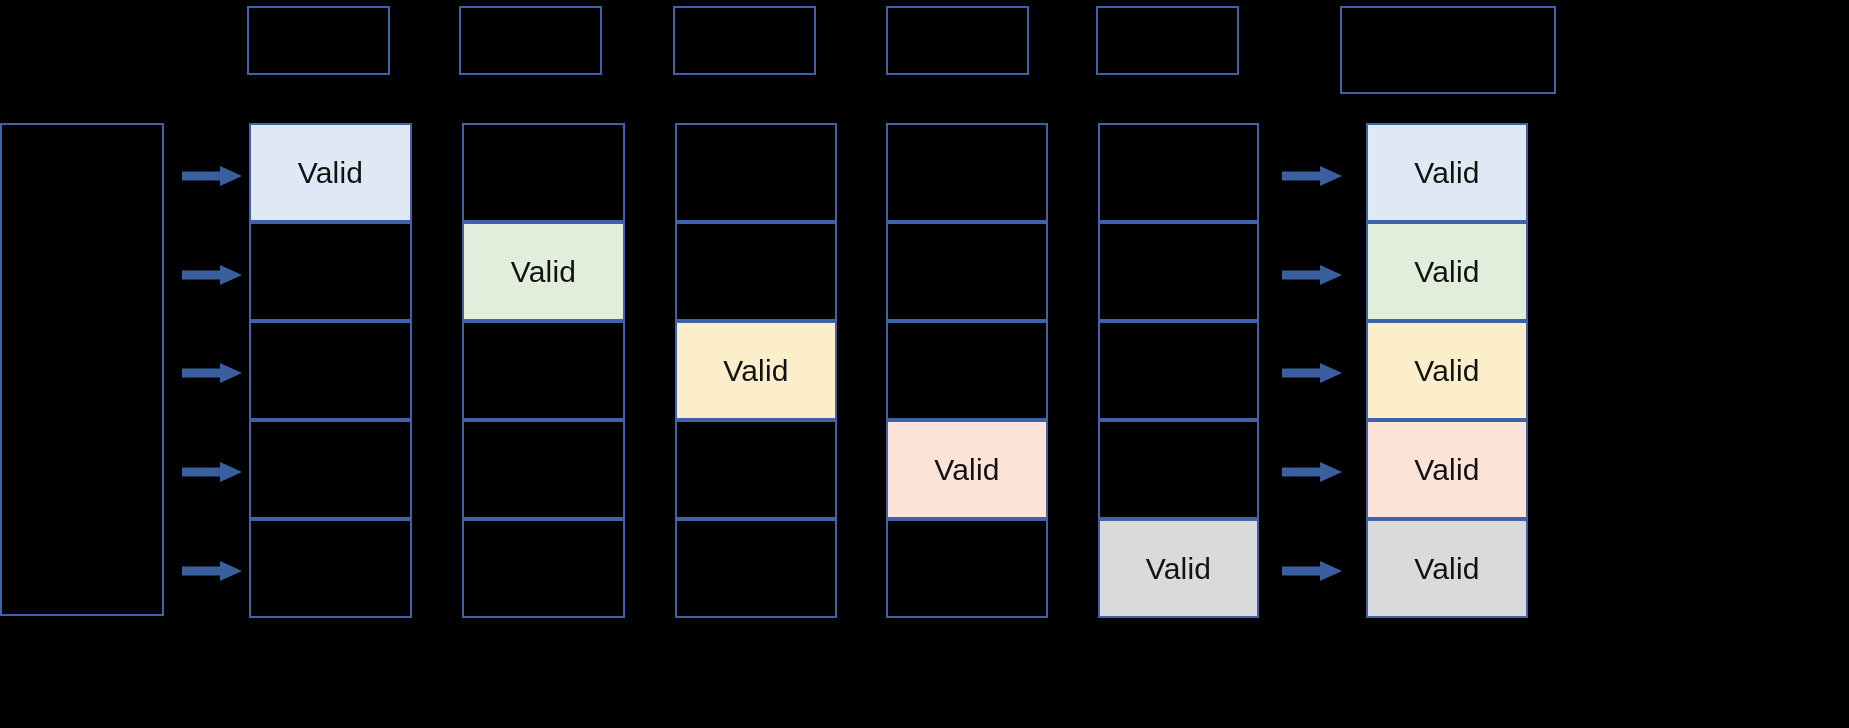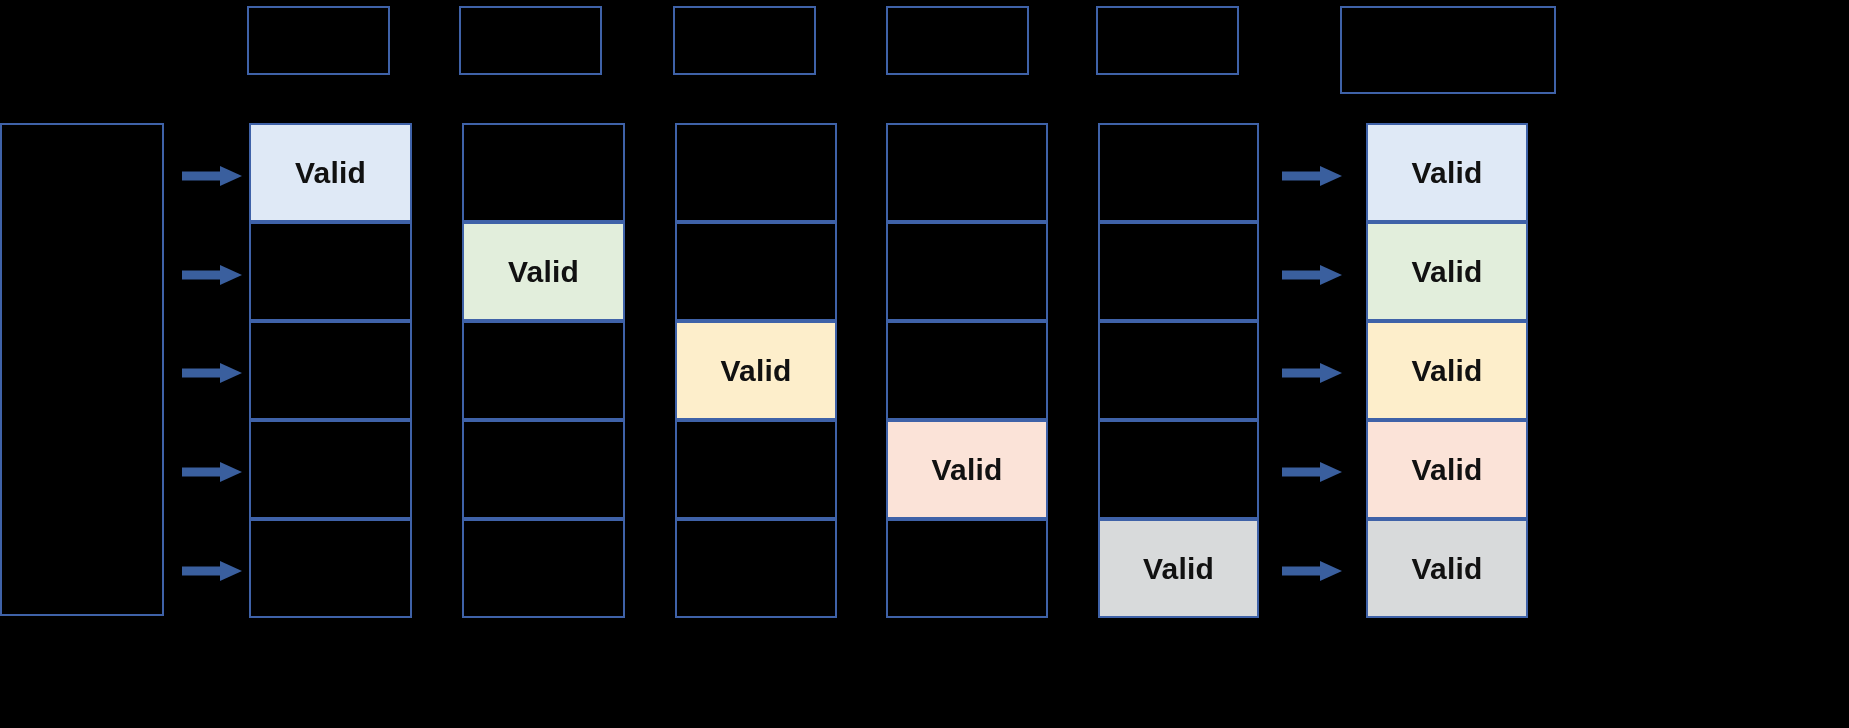--- a/index.html
+++ b/index.html
@@ -44,21 +44,20 @@
     font-size:30px;
     color:#000000;
     letter-spacing:.2px;
   }
   .cell.filled{
     color:#111111;
   }
   .cell .lbl{
     pointer-events:none;
     line-height:1;
-    font-weight:bold;
   }
 
   
   .arrow{
     position:absolute;
     height:26px;
     display:block;
   }
   .arrow svg{display:block;}
 </style>

